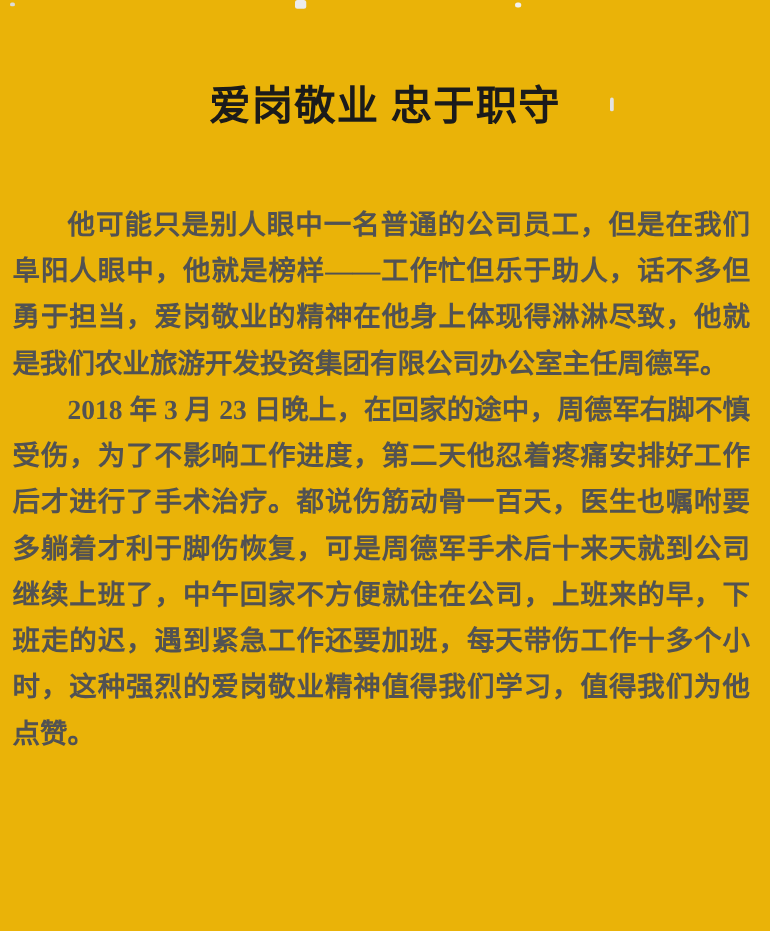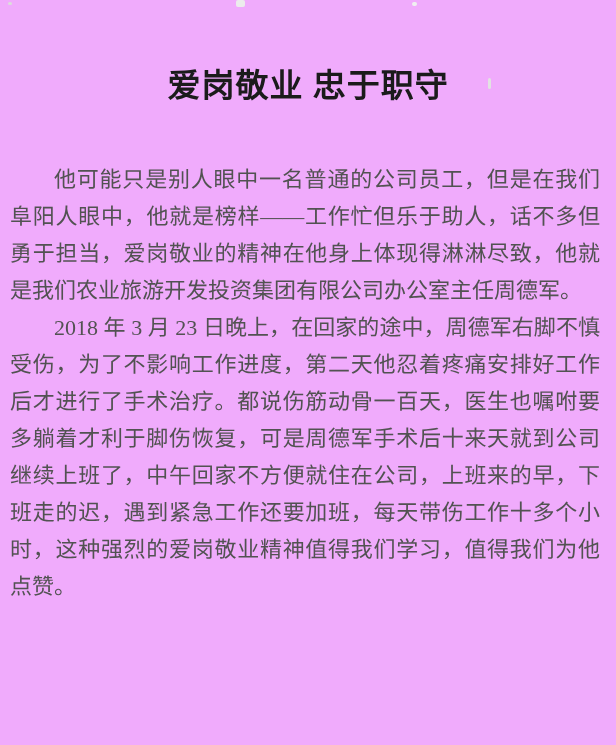--- a/index.html
+++ b/index.html
@@ -4,21 +4,21 @@
 <style>
   html, body {
     margin: 0;
     padding: 0;
     background: #ffffff;
   }
   .page {
     position: relative;
     width: 616px;
     height: 745px;
-    background: #f0abfc;
+    background: #eab308;
     overflow: hidden;
     font-family: "Liberation Serif", "DejaVu Serif", serif;
   }
   .doc-title {
     margin: 66px 10px 0 10px;
     text-align: center;
     font-size: 33px;
     line-height: 40px;
     font-weight: bold;
     color: #1b1b1b;
@@ -30,21 +30,21 @@
   }
   .doc-body p {
     margin: 0;
     font-size: 22px;
     line-height: 37px;
     color: #525252;
     text-align: justify;
     text-justify: inter-ideograph;
     text-indent: 2em;
     letter-spacing: 0px;
-    font-weight: normal;
+    font-weight: bold;
   }
   
   .speck {
     position: absolute;
     border-radius: 2px;
     pointer-events: none;
   }
   .speck-a { left: 236px; top: 0px;  width: 9px; height: 7px;  background: #ececec; }
   .speck-b { left: 412px; top: 2px;  width: 5px; height: 4px;  background: #f0f0f0; }
   .speck-c { left: 488px; top: 78px; width: 3px; height: 11px; background: #e2e2e2; }

